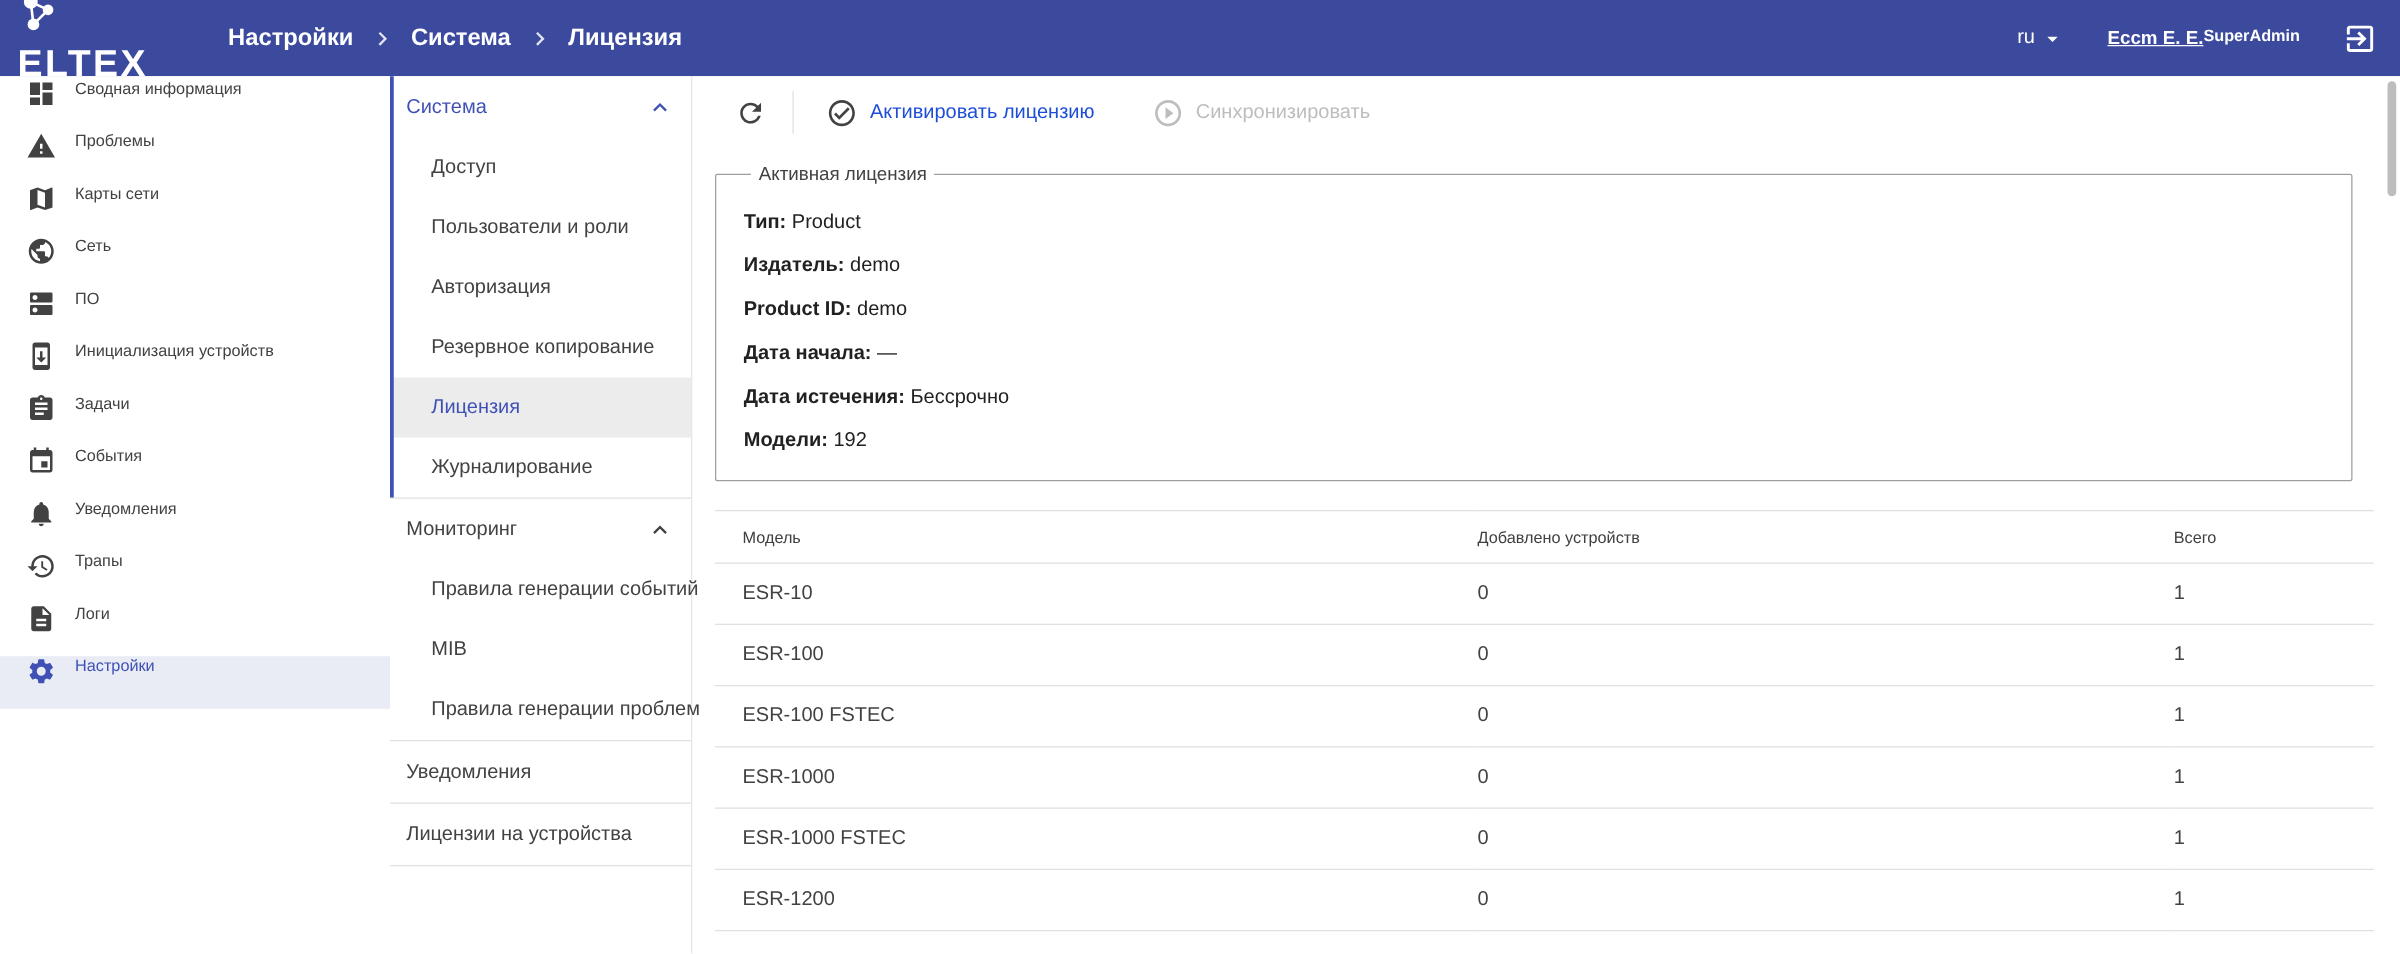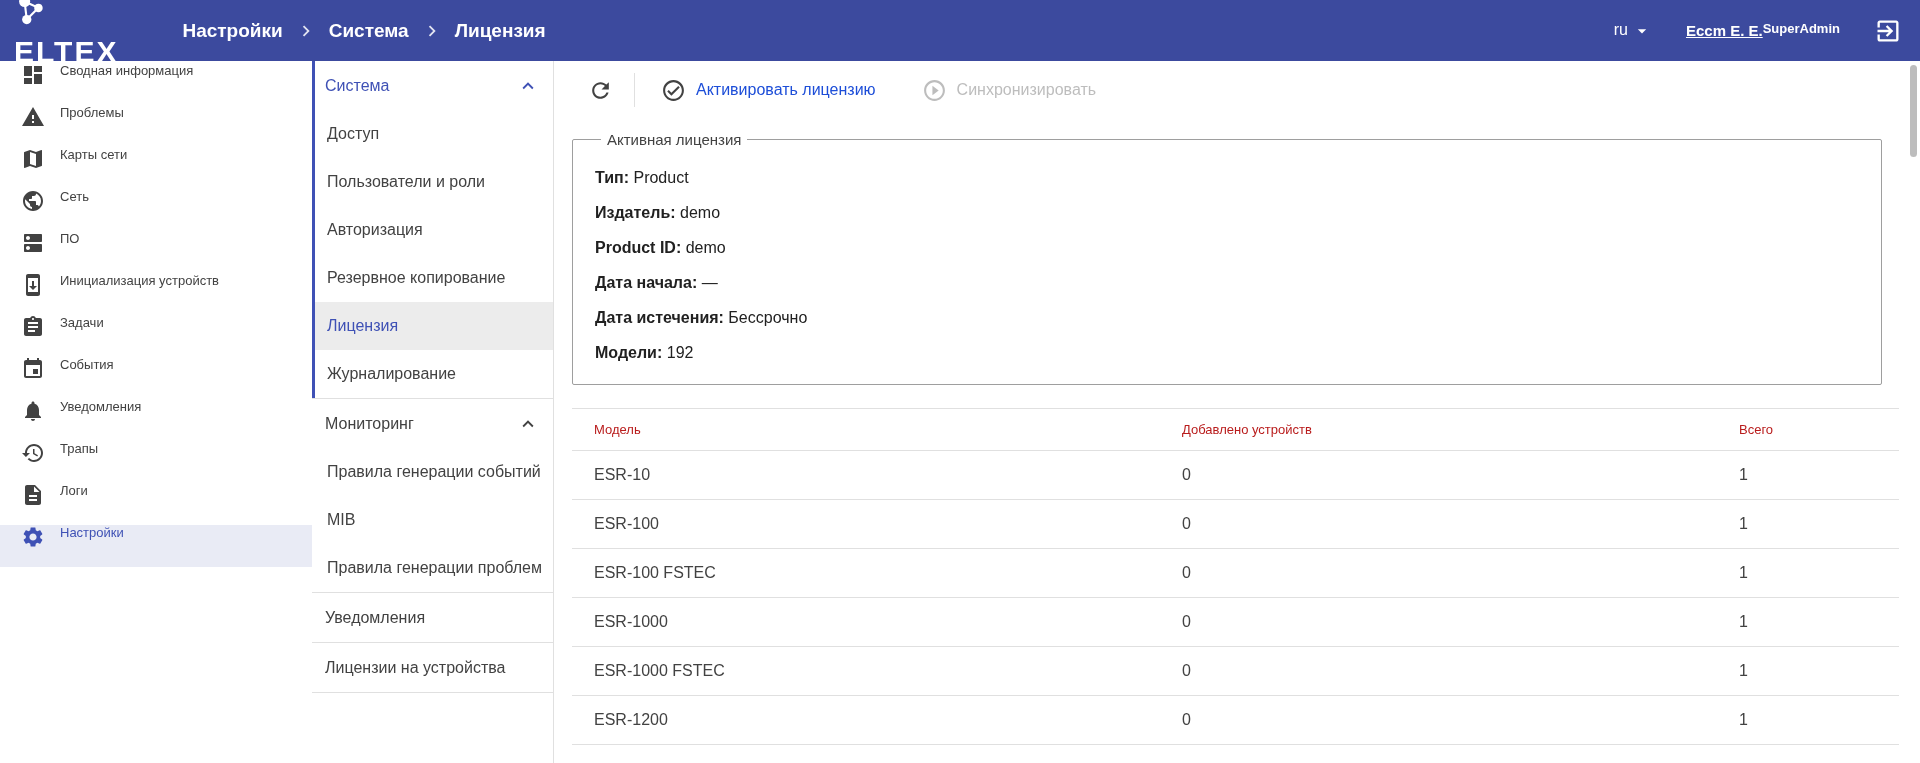--- a/index.html
+++ b/index.html
@@ -38,21 +38,21 @@
 
   
   .submenu { width:242px; flex:none; background:#fff; border-right:1px solid #e0e0e0; }
   .submenu-group { border-bottom:1px solid #e0e0e0; position:relative; }
   .submenu-group.active::before { content:''; position:absolute; left:0; top:0; bottom:0;
                                   width:3px; background:#3f51b5; }
   .submenu-header { height:49px; display:flex; align-items:center; justify-content:space-between;
                     padding:0 14px 0 13px; font-size:16px; color:#424242; cursor:pointer; }
   .submenu-group.active .submenu-header { color:#3f51b5; }
   .submenu-header svg { width:22px; height:22px; fill:currentColor; }
-  .submenu-item { height:48px; display:flex; align-items:center; padding-left:15px;
+  .submenu-item { height:48px; display:flex; align-items:center; padding-left:33px;
                   font-size:16px; color:#424242; cursor:pointer; white-space:nowrap; }
   .submenu-item.active { background:#ececec; color:#3f51b5; }
 
   
   .content { flex:1; background:#fff; min-width:0; }
   .toolbar { height:58px; display:flex; align-items:center; padding-left:26px; }
   .icon-btn { width:40px; height:40px; display:flex; align-items:center; justify-content:center; cursor:pointer; }
   .icon-btn svg { width:25px; height:25px; fill:#424242; }
   .tb-divider { width:1px; height:34px; background:#e0e0e0; margin:0 14px; }
   .tb-btn { display:flex; align-items:center; gap:10px; padding:8px 12px; cursor:pointer;
@@ -63,21 +63,21 @@
   .tb-btn + .tb-btn { margin-left:22px; }
 
   .license-box { margin:12px 38px 0 18px; border:1px solid #9e9e9e; border-radius:2px;
                  padding:12px 22px 14px; }
   .license-box legend { padding:0 6px; margin-left:6px; font-size:15px; color:#424242; }
   .field { font-size:16px; line-height:35px; color:#212121; }
   .field b { font-weight:700; }
 
   table.lic-table { margin:23px 21px 0 18px; width:1327px; border-collapse:collapse; table-layout:fixed; }
   .lic-table col.c1 { width:610px; } .lic-table col.c2 { width:557px; } .lic-table col.c3 { width:160px; }
-  .lic-table th { height:42px; font-size:13px; font-weight:400; color:#b91c1c; text-align:left;
+  .lic-table th { height:42px; font-size:13px; font-weight:400; color:#404040; text-align:left;
                   border-top:1px solid #e0e0e0; border-bottom:1px solid #e0e0e0; }
   .lic-table td { height:49px; font-size:16px; color:#424242; border-bottom:1px solid #e0e0e0; }
   .lic-table th:first-child, .lic-table td:first-child { padding-left:22px; }
 
   
   .v-scrollbar { position:absolute; top:65px; right:3px; width:7px; height:694px; }
   .v-scrollbar .thumb { width:7px; height:92px; background:#bdbdbd; border-radius:4px; cursor:pointer; }
 </style>
 </head>
 <body>

